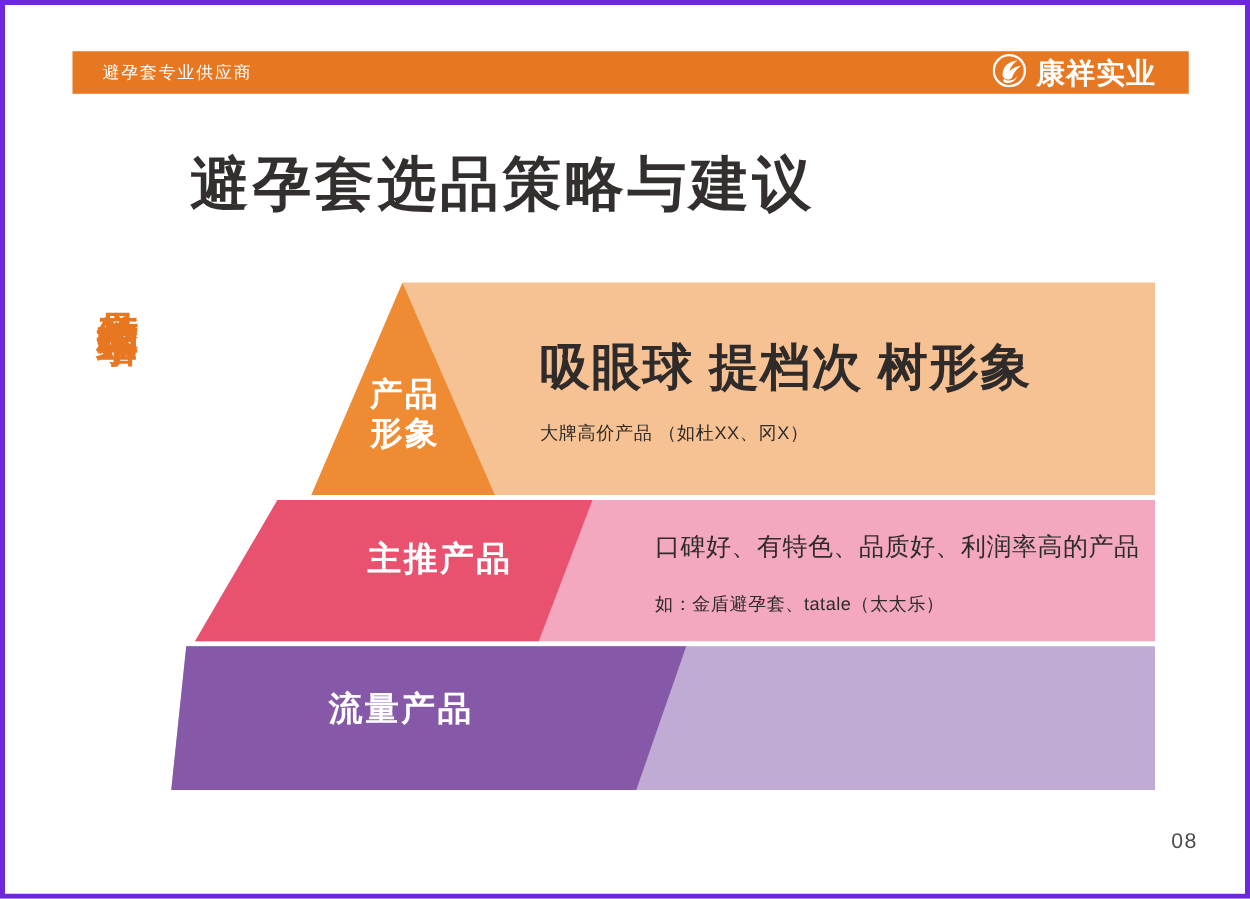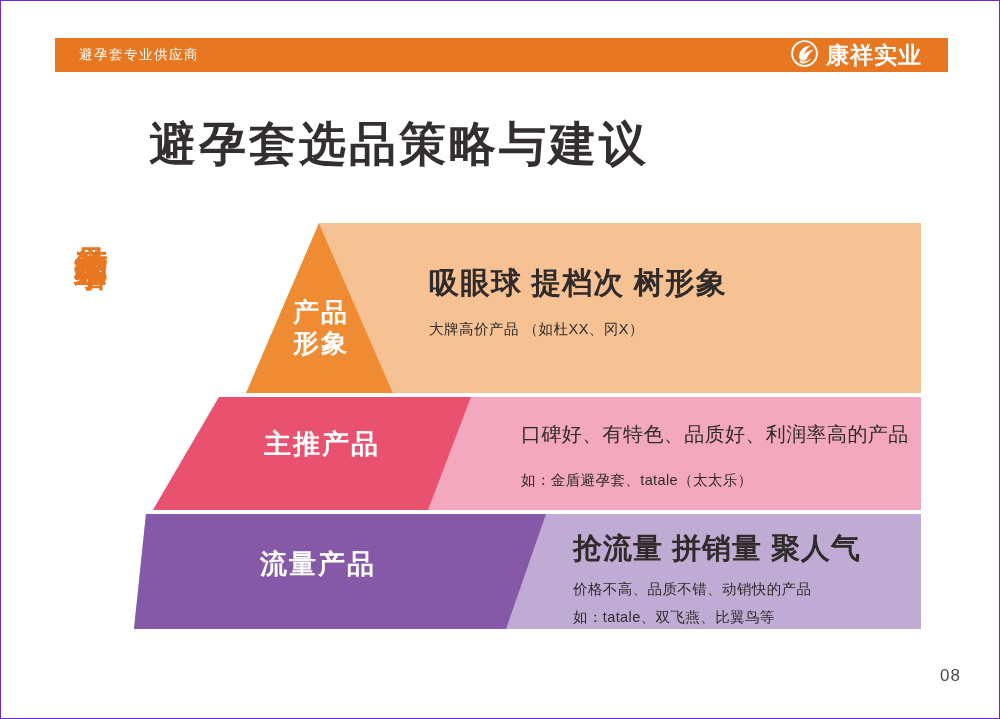--- a/index.html
+++ b/index.html
@@ -10,21 +10,21 @@
   body {
     font-family: "Liberation Sans", "DejaVu Sans", sans-serif;
   }
   #slide {
     position: relative;
     width: 1000px;
     height: 719px;
     background: #ffffff;
     overflow: hidden;
     box-sizing: border-box;
-    border: 1px solid #6d28d9;
+    border: 4px solid #6d28d9;
   }
 
   
   #header-banner {
     position: absolute;
     left: 54px;
     top: 37px;
     width: 893px;
     height: 34px;
     background: #e87722;
@@ -119,29 +119,30 @@
   }
 
   
   #tier1-tag {
     left: 272px;
     top: 296px;
     width: 96px;
     font-size: 26px;
   }
   #tier1-text { left: 428px; top: 262px; }
-  #tier1-head { font-size: 30px; letter-spacing: 1px; }
+  #tier1-head { font-size: 40px; letter-spacing: 1px; }
   #tier1-sub  { font-size: 14.5px; margin-top: 16px; letter-spacing: 0.5px; }
 
   
   #tier2-tag {
     left: 236px;
     top: 428px;
     width: 170px;
     font-size: 27px;
+    text-align: right;
   }
   #tier2-text { left: 520px; top: 410px; }
   #tier2-head { font-size: 29px; letter-spacing: 1px; }
   #tier2-sub1 { font-size: 20px; margin-top: 10px; letter-spacing: 0.4px; }
   #tier2-sub2 { font-size: 14.5px; margin-top: 23px;  letter-spacing: 0.4px; }
 
   
   #tier3-tag {
     left: 232px;
     top: 548px;
@@ -210,21 +211,16 @@
     <div>主推产品</div>
   </div>
   <div class="tier-text-block" id="tier2-text">
     <div class="tier-sub" id="tier2-sub1">口碑好、有特色、品质好、利润率高的产品</div>
     <div class="tier-sub" id="tier2-sub2">如：金盾避孕套、tatale（太太乐）</div>
   </div>
 
   <div class="tier-tag" id="tier3-tag">
     <div>流量产品</div>
   </div>
-  <div class="tier-text-block" id="tier3-text">
-    <div class="tier-head" id="tier3-head">抢流量 拼销量 聚人气</div>
-    <div class="tier-sub" id="tier3-sub1">价格不高、品质不错、动销快的产品</div>
-    <div class="tier-sub" id="tier3-sub2">如：tatale、双飞燕、比翼鸟等</div>
-  </div>
 
   <div id="page-number">08</div>
 
 </div>
 
 </body></html>

